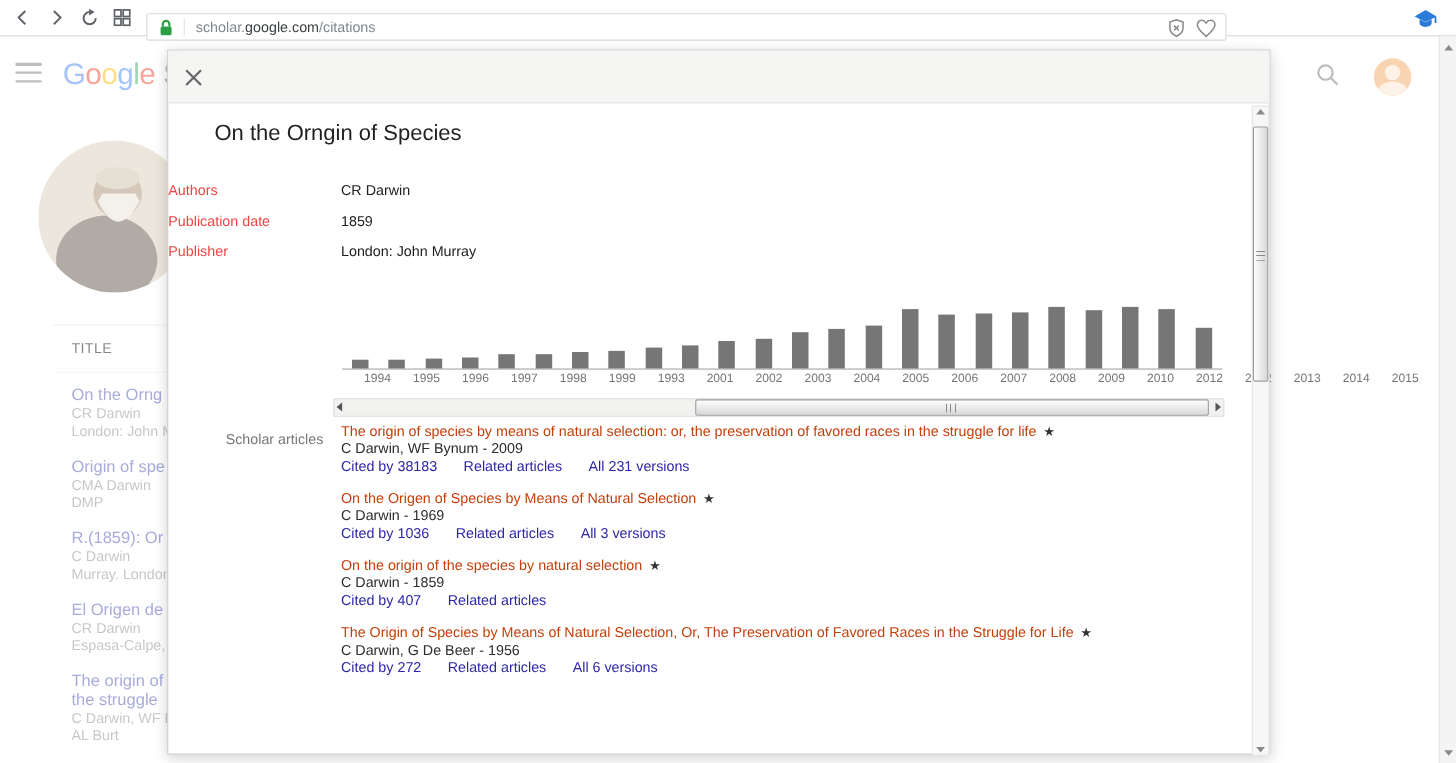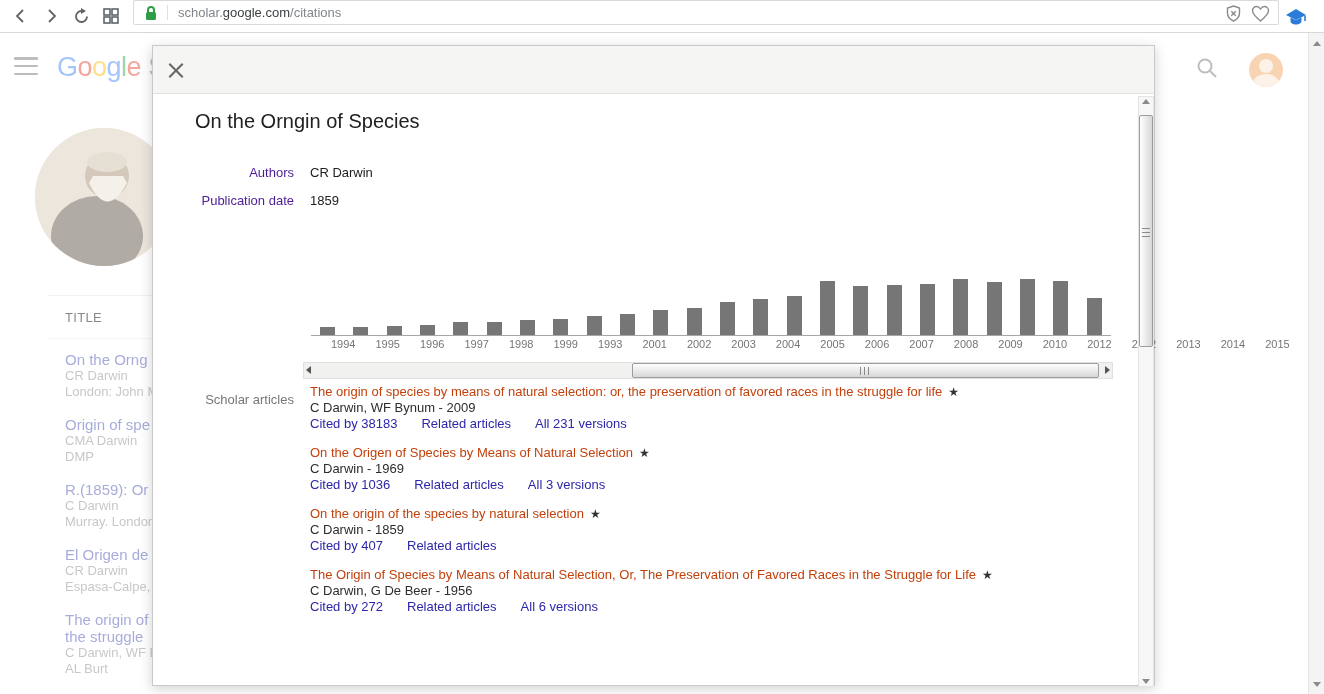--- a/index.html
+++ b/index.html
@@ -5,21 +5,21 @@
   html,body{margin:0;padding:0;background:#fff;}
   *{box-sizing:border-box;}
   #screen{position:relative;width:1324px;height:694px;overflow:hidden;
           font-family:"Liberation Sans","DejaVu Sans",sans-serif;color:#212121;background:#fff;}
 
   
   #chrome{position:absolute;left:0;top:0;width:1324px;height:33px;background:#fff;
           border-bottom:1px solid #d8d8d8;z-index:30;display:flex;align-items:center;}
   .nav-btn{width:30px;height:26px;display:flex;align-items:center;justify-content:center;cursor:pointer;}
   #chrome svg{display:block;}
-  .addr{position:absolute;left:133px;top:0;width:1146px;height:25px;border:1px solid #d9d9d9;
+  .addr{position:absolute;left:133px;top:12px;width:982px;height:25px;border:1px solid #d9d9d9;
          border-radius:2px;background:#fff;display:flex;align-items:center;}
   .addr .lock{margin-left:10px;}
   .addr .sep{width:1px;height:15px;background:#e0e0e0;margin:0 10px 0 9px;}
   .url{font-size:13px;color:#80868b;white-space:nowrap;}
   .url .dom{color:#3c4043;}
   .addr-right{position:absolute;right:8px;top:0;height:25px;display:flex;align-items:center;gap:8px;}
   .cap-btn{position:absolute;left:1283px;top:4px;width:26px;height:26px;display:flex;align-items:center;justify-content:center;cursor:pointer;}
 
   
   #page-scrollbar{position:absolute;right:0;top:33px;width:16px;height:661px;background:#f4f4f4;
@@ -61,21 +61,21 @@
          border:1px solid #c9c9c9;box-shadow:0 3px 12px rgba(0,0,0,0.18);z-index:10;}
   #modal-header{position:absolute;left:0;top:0;width:100%;height:48px;background:#f5f5f4;border-bottom:1px solid #e3e3e3;}
   .close-x{position:absolute;left:13px;top:15px;width:19px;height:19px;cursor:pointer;}
   .close-x:before,.close-x:after{content:"";position:absolute;left:9px;top:0;width:2px;height:19px;background:#666;}
   .close-x:before{transform:rotate(45deg);}
   .close-x:after{transform:rotate(-45deg);}
 
   .m-title{position:absolute;left:42px;top:64px;font-size:20px;color:#212121;}
   #fields{position:absolute;left:0;top:112px;}
   .f-row{display:flex;height:28px;align-items:center;font-size:13px;}
-  .f-label{width:141px;text-align:right;color:#4c1d95;}
+  .f-label{width:141px;color:#ef4444;}
   .f-value{margin-left:16px;color:#212121;}
   .f-value.vlink{color:#7b1fa2;cursor:pointer;}
 
   
   #bars-row{position:absolute;left:158px;top:225px;width:800px;height:65px;display:flex;align-items:flex-end;border-bottom:1px solid #a6a6a6;}
   .bar-group{flex:1;display:flex;justify-content:center;}
   .bar{width:15px;background:#767676;cursor:pointer;}
   #labels-row{position:absolute;left:158px;top:292px;width:800px;display:flex;}
   .bar-label{flex:1;text-align:center;font-size:11px;color:#757575;margin-left:20px;}
 
@@ -265,20 +265,24 @@
     <div class="m-title">On the Orngin of Species</div>
 
     <div id="fields">
         <div class="f-row">
           <div class="f-label">Authors</div>
           <div class="f-value">CR Darwin</div>
         </div>
         <div class="f-row">
           <div class="f-label">Publication date</div>
           <div class="f-value">1859</div>
+        </div>
+        <div class="f-row">
+          <div class="f-label">Publisher</div>
+          <div class="f-value">London: John Murray</div>
         </div>
       </div>
 
     <div id="bars-row">
         <div class="bar-group">
           <div class="bar" style="height: 8px; background: rgb(118, 118, 118);"></div>
         </div>
         <div class="bar-group">
           <div class="bar" style="height: 8px; background: rgb(118, 118, 118);"></div>
         </div>

